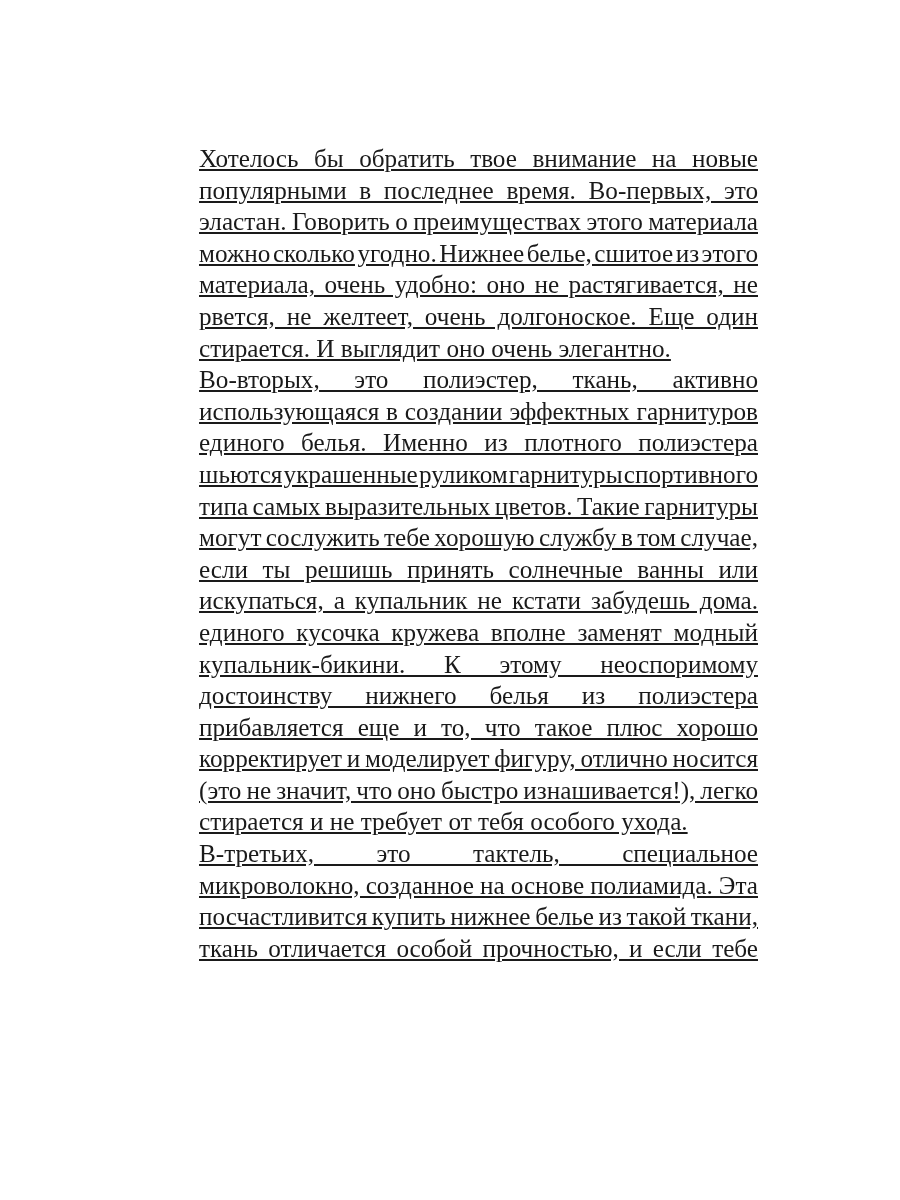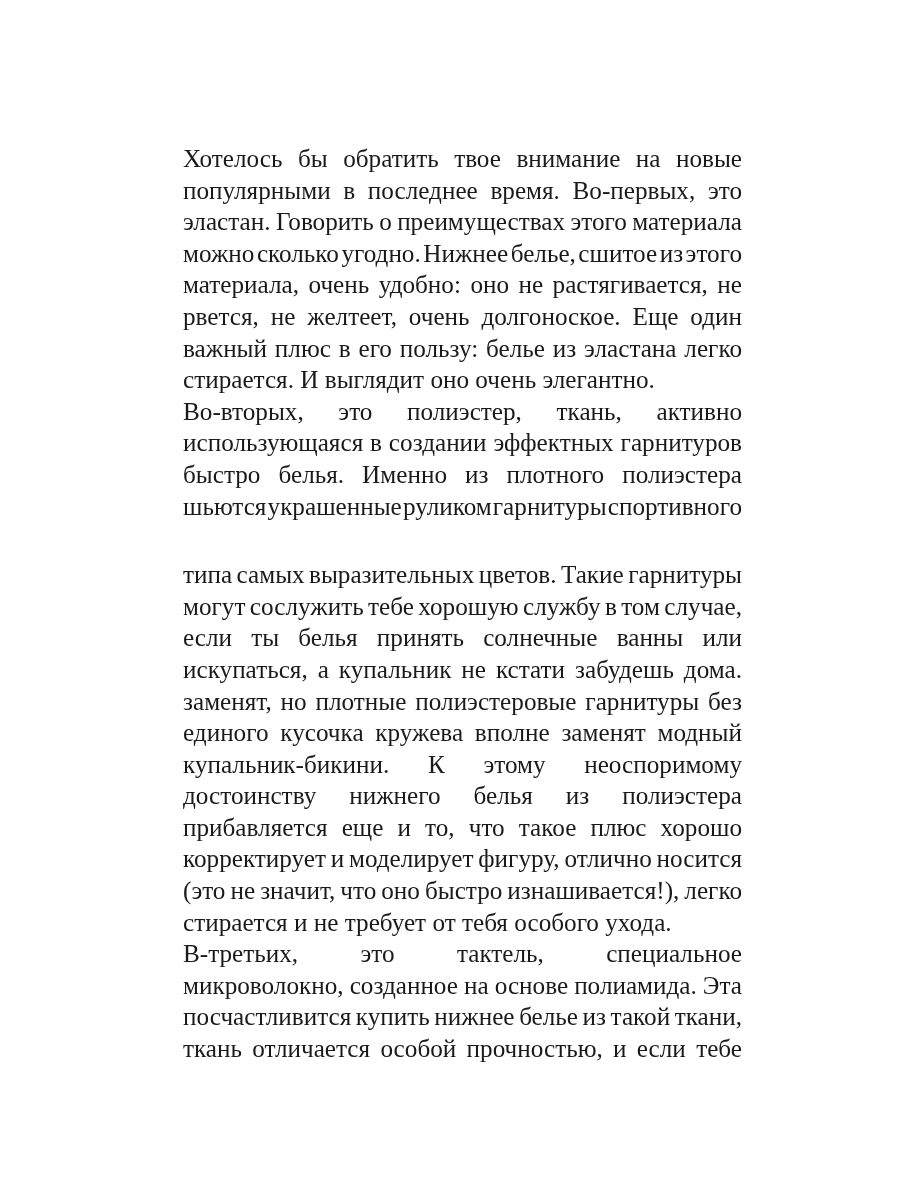--- a/index.html
+++ b/index.html
@@ -1,25 +1,26 @@
 <!DOCTYPE html>
 <html><head>
 <meta charset="utf-8">
 <style>
   html, body { margin: 0; padding: 0; background: #ffffff; }
   body { width: 900px; height: 1200px; position: relative; overflow: hidden; }
   .page {
     position: absolute;
-    left: 127px;
+    left: 143px;
     top: 143px;
     width: 615px;
     font-family: "Liberation Serif", "DejaVu Serif", serif;
     font-size: 25.2px;
     line-height: 31.6px;
     color: #1a1a1a;
+    text-decoration: underline;
   }
   .para {
     margin: 0;
     text-align: justify;
     text-indent: 56px;
     hyphens: none;
   }
   .line {
     display: block;
     text-align: justify;
@@ -34,33 +35,31 @@
 <body>
 
 <div class="page">
   <div class="para">
     <span class="line first" style="white-space: nowrap; display: block; word-spacing: 9.16406px;">Хотелось бы обратить твое внимание на новые</span>
     <span class="line" style="white-space: nowrap; display: block; word-spacing: 6.35px;">популярными в последнее время. Во-первых, это</span>
     <span class="line" style="white-space: nowrap; display: block; word-spacing: -0.90625px;">эластан. Говорить о преимуществах этого материала</span>
     <span class="line" style="white-space: nowrap; display: block; word-spacing: -3.79241px;">можно сколько угодно. Нижнее белье, сшитое из этого</span>
     <span class="line" style="white-space: nowrap; display: block; word-spacing: 3.14323px;">материала, очень удобно: оно не растягивается, не</span>
     <span class="line" style="white-space: nowrap; display: block; word-spacing: 5.59115px;">рвется, не желтеет, очень долгоноское. Еще один</span>
-    <span class="line" style="white-space: nowrap; display: block; word-spacing: 1.53906px;">важный плюс в его пользу: белье из эластана легко</span>
     <span class="line last">стирается. И выглядит оно очень элегантно.</span>
   </div>
   <div class="para">
     <span class="line first" style="white-space: nowrap; display: block; word-spacing: 28.3281px;">Во-вторых, это полиэстер, ткань, активно</span>
     <span class="line" style="white-space: nowrap; display: block; word-spacing: 0.585938px;">использующаяся в создании эффектных гарнитуров</span>
-    <span class="line" style="white-space: nowrap; display: block; word-spacing: 8.975px;">быстро белья. Именно из плотного полиэстера</span>
+    <span class="line" style="white-space: nowrap; display: block; word-spacing: 8.975px;">единого белья. Именно из плотного полиэстера</span>
     <span class="line" style="white-space: nowrap; display: block; word-spacing: -5.19922px;">шьются украшенные руликом гарнитуры спортивного</span>
-    <span class="line" style="white-space: nowrap; display: block; word-spacing: -1.9125px; margin-top: 37px;">типа самых выразительных цветов. Такие гарнитуры</span>
+    <span class="line" style="white-space: nowrap; display: block; word-spacing: -1.9125px;">типа самых выразительных цветов. Такие гарнитуры</span>
     <span class="line" style="white-space: nowrap; display: block; word-spacing: -1.88839px;">могут сослужить тебе хорошую службу в том случае,</span>
-    <span class="line" style="white-space: nowrap; display: block; word-spacing: 8.19531px;">если ты белья принять солнечные ванны или</span>
+    <span class="line" style="white-space: nowrap; display: block; word-spacing: 8.19531px;">если ты решишь принять солнечные ванны или</span>
     <span class="line" style="white-space: nowrap; display: block; word-spacing: 3.65365px;">искупаться, а купальник не кстати забудешь дома.</span>
-    <span class="line" style="white-space: nowrap; display: block; word-spacing: 2.58125px;">заменят, но плотные полиэстеровые гарнитуры без</span>
     <span class="line" style="white-space: nowrap; display: block; word-spacing: 5.45312px;">единого кусочка кружева вполне заменят модный</span>
     <span class="line" style="white-space: nowrap; display: block; word-spacing: 32.375px;">купальник-бикини. К этому неоспоримому</span>
     <span class="line" style="white-space: nowrap; display: block; word-spacing: 26.6914px;">достоинству нижнего белья из полиэстера</span>
     <span class="line" style="white-space: nowrap; display: block; word-spacing: 7.40402px;">прибавляется еще и то, что такое плюс хорошо</span>
     <span class="line" style="white-space: nowrap; display: block; word-spacing: -1.55313px;">корректирует и моделирует фигуру, отлично носится</span>
     <span class="line" style="white-space: nowrap; display: block; word-spacing: -1.29241px;">(это не значит, что оно быстро изнашивается!), легко</span>
     <span class="line last">стирается и не требует от тебя особого ухода.</span>
   </div>
   <div class="para">
     <span class="line first" style="white-space: nowrap; display: block; word-spacing: 56.0417px;">В-третьих, это тактель, специальное</span>

